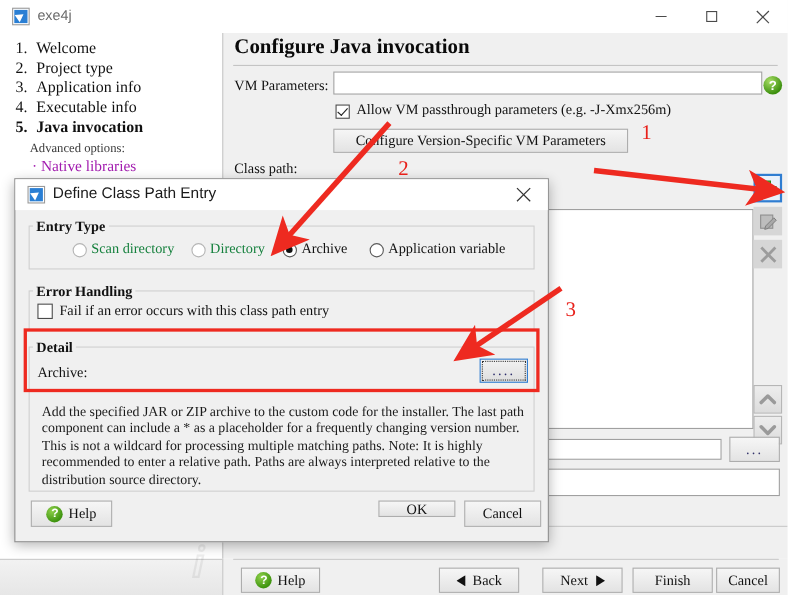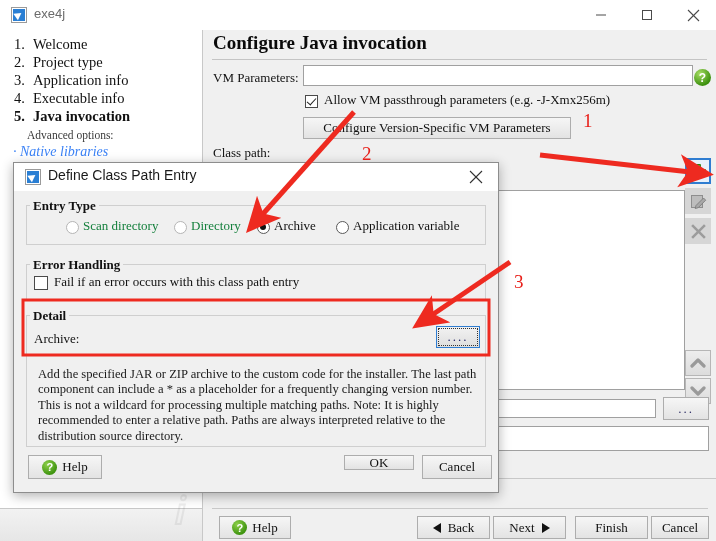--- a/index.html
+++ b/index.html
@@ -68,25 +68,24 @@
   }
   .step.current { font-weight: bold; }
   .step .num { display: inline-block; width: 19px; }
   .adv-label {
     position: absolute; left: 27px;
     font-family: "Liberation Serif", serif;
     font-size: 11.5px; color: #3a3a3a;
     white-space: nowrap;
   }
   .sub-item {
-    position: absolute; left: 13px;
-    font-family: "Liberation Serif", serif;
-    font-size: 14px; color: #3b82f6;
+    position: absolute; left: 29px;
+    font-family: "Liberation Serif", serif;
+    font-size: 14px; color: #a21caf;
     white-space: nowrap;
-    font-style: italic;
   }
 
   
   #panel {
     position: absolute; left: 202px; top: 30px; width: 514px; height: 478px;
     background: #f0f0f0;
     border-left: 1px solid #c8c8c8;
   }
   #panel-title {
     position: absolute; left: 10px; top: 2px;
@@ -377,21 +376,21 @@
     <div class="txtfield" style="left:9px; top:396px; width:497px; height:25px;"></div>
   </div>
   <div id="panel-bottom-sep" style="left:202px;"></div>
 
   <div id="footer">
     <div id="footer-rule"></div>
     <div class="btn" style="left:16px; top:8px; width:72px; height:23px;">
       <span class="helpicon">?</span>
       <span>Help</span>
     </div>
-    <div class="btn" style="left:214px; top:8px; width:73px; height:23px;">
+    <div class="btn" style="left:196px; top:8px; width:73px; height:23px;">
       <svg width="9" height="10" viewBox="0 0 9 10" style="margin-right:6px">
           <path d="M8 0L0 5l8 5z" fill="#111"></path>
         </svg>
       <span>Back</span>
     </div>
     <div class="btn" style="left:290px; top:8px; width:73px; height:23px;">
       <span>Next</span>
       <svg width="9" height="10" viewBox="0 0 9 10" style="margin-left:6px">
           <path d="M1 0l8 5-8 5z" fill="#111"></path>
         </svg>

